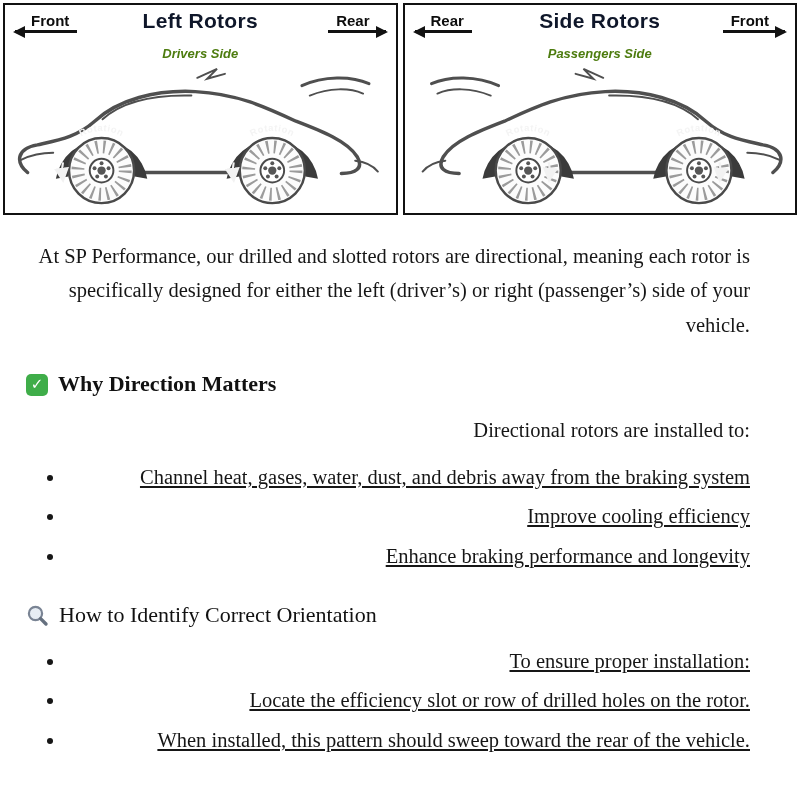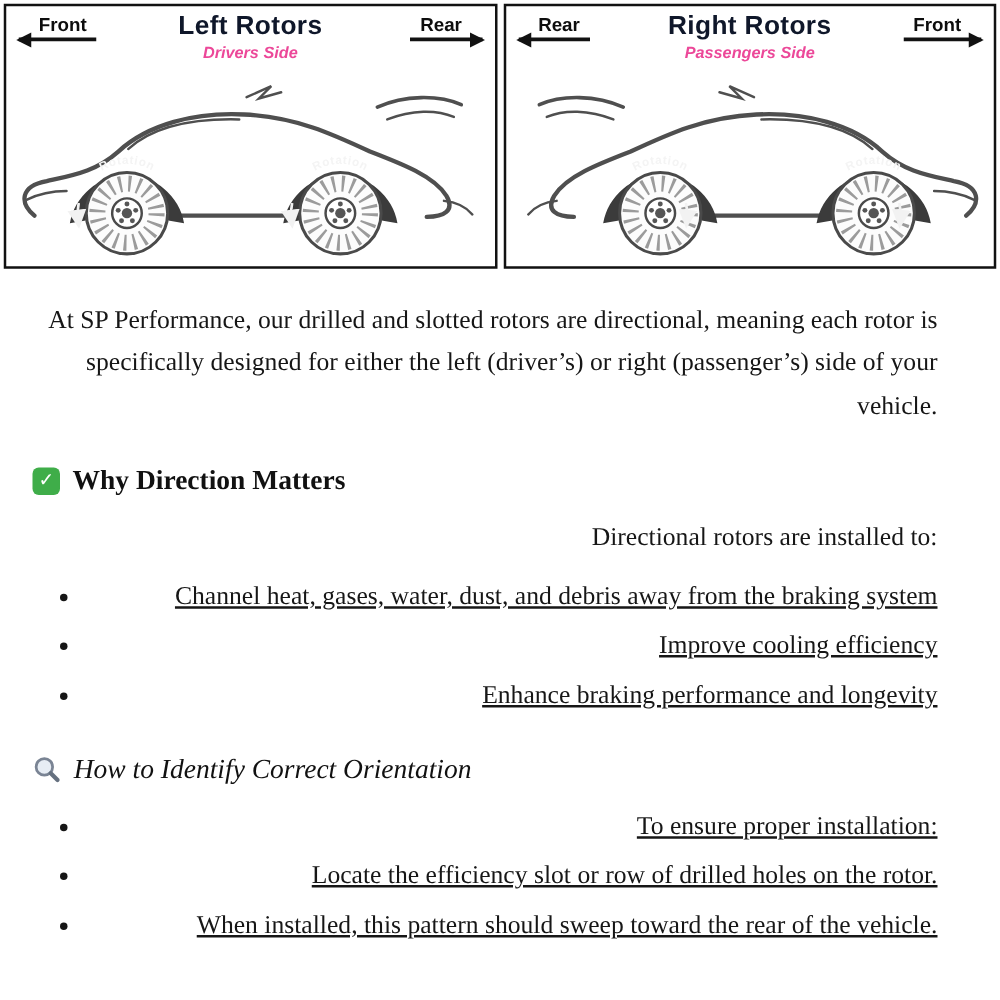--- a/index.html
+++ b/index.html
@@ -6,21 +6,21 @@
   body{
     width:800px;height:800px;overflow:hidden;background:#fff;
     font-family:"Liberation Serif","DejaVu Serif",serif;color:#161616;
   }
   
   .diagram{display:flex;gap:5px;padding:3px 3px 0 3px;}
   .panel{position:relative;flex:1;height:208px;border:2.5px solid #111;background:#fff;}
   .panel-title-wrap{position:absolute;top:4px;left:0;right:0;text-align:center;
     font-family:"Liberation Sans",sans-serif;}
   .panel-title{font-size:21px;font-weight:bold;letter-spacing:.3px;color:#0f172a;}
-  .panel-subtitle{font-size:13px;font-weight:bold;font-style:italic;color:#ec4899;margin-top:1px;}
+  .panel-subtitle{font-size:13px;font-weight:bold;font-style:italic;color:#4d7c0f;margin-top:13px;}
   .dir{position:absolute;top:7px;display:flex;flex-direction:column;
     font-family:"Liberation Sans",sans-serif;font-weight:bold;font-size:15px;color:#0d0d0d;}
   .dir-tl{left:10px;}
   .dir-tr{right:10px;}
   .dir-lbl{padding:0 8px 1px 8px;text-align:center;}
   .dir-tl .dir-lbl{padding-left:16px;}
   .dir-tr .dir-lbl{padding-right:16px;}
   .dir-line{display:block;position:relative;height:3px;background:#121212;}
   .ah{position:absolute;top:50%;width:0;height:0;transform:translateY(-50%);
     border-top:6px solid transparent;border-bottom:6px solid transparent;}
@@ -29,21 +29,21 @@
   .car-art{position:absolute;left:0;bottom:1px;width:100%;height:150px;display:block;}
   .cl{fill:none;stroke:#4f4f4f;stroke-linecap:round;}
   .rot{font-family:"Liberation Sans",sans-serif;font-size:9.5px;font-weight:bold;
     fill:#f4f4f4;letter-spacing:.6px;text-anchor:middle;}
   .rarr{stroke:#f2f2f2;stroke-width:2.2;fill:none;}
   
   .content{padding:14px 26px 0 26px;max-width:724px;font-size:20.5px;line-height:1.68;text-align:right;}
   .para{margin:10px 0 12px 0;}
   h2{font-size:22px;margin:24px 0 10px 0;display:flex;align-items:center;gap:10px;color:#111;}
   h2.h-bold{font-weight:bold;}
-  h2.h-light{font-weight:normal;font-style:italic;}
+  h2.h-light{font-weight:normal;}
   .check-icon{display:inline-flex;width:22px;height:22px;border-radius:5px;background:#3fad49;
     color:#fff;align-items:center;justify-content:center;
     font-family:"DejaVu Sans",sans-serif;font-size:15px;font-weight:bold;flex:0 0 auto;}
   .mag-icon{flex:0 0 auto;display:inline-block;}
   ul{margin:4px 0 14px 0;padding-left:40px;text-decoration:underline;}
   li{margin:5px 0;padding-left:4px;}
 </style>
 </head>
 <body>
 
@@ -109,21 +109,21 @@
   </div>
 
   <div class="panel">
     <div class="dir dir-tl">
       <span class="dir-lbl">Rear</span>
       <span class="dir-line">
           <i class="ah ah-left"></i>
         </span>
     </div>
     <div class="panel-title-wrap">
-      <div class="panel-title">Right Rotors</div>
+      <div class="panel-title">Side Rotors</div>
       <div class="panel-subtitle">Passengers Side</div>
     </div>
     <div class="dir dir-tr">
       <span class="dir-lbl">Front</span>
       <span class="dir-line">
           <i class="ah ah-right"></i>
         </span>
     </div>
 
     <svg class="car-art" viewBox="0 0 390 152">

